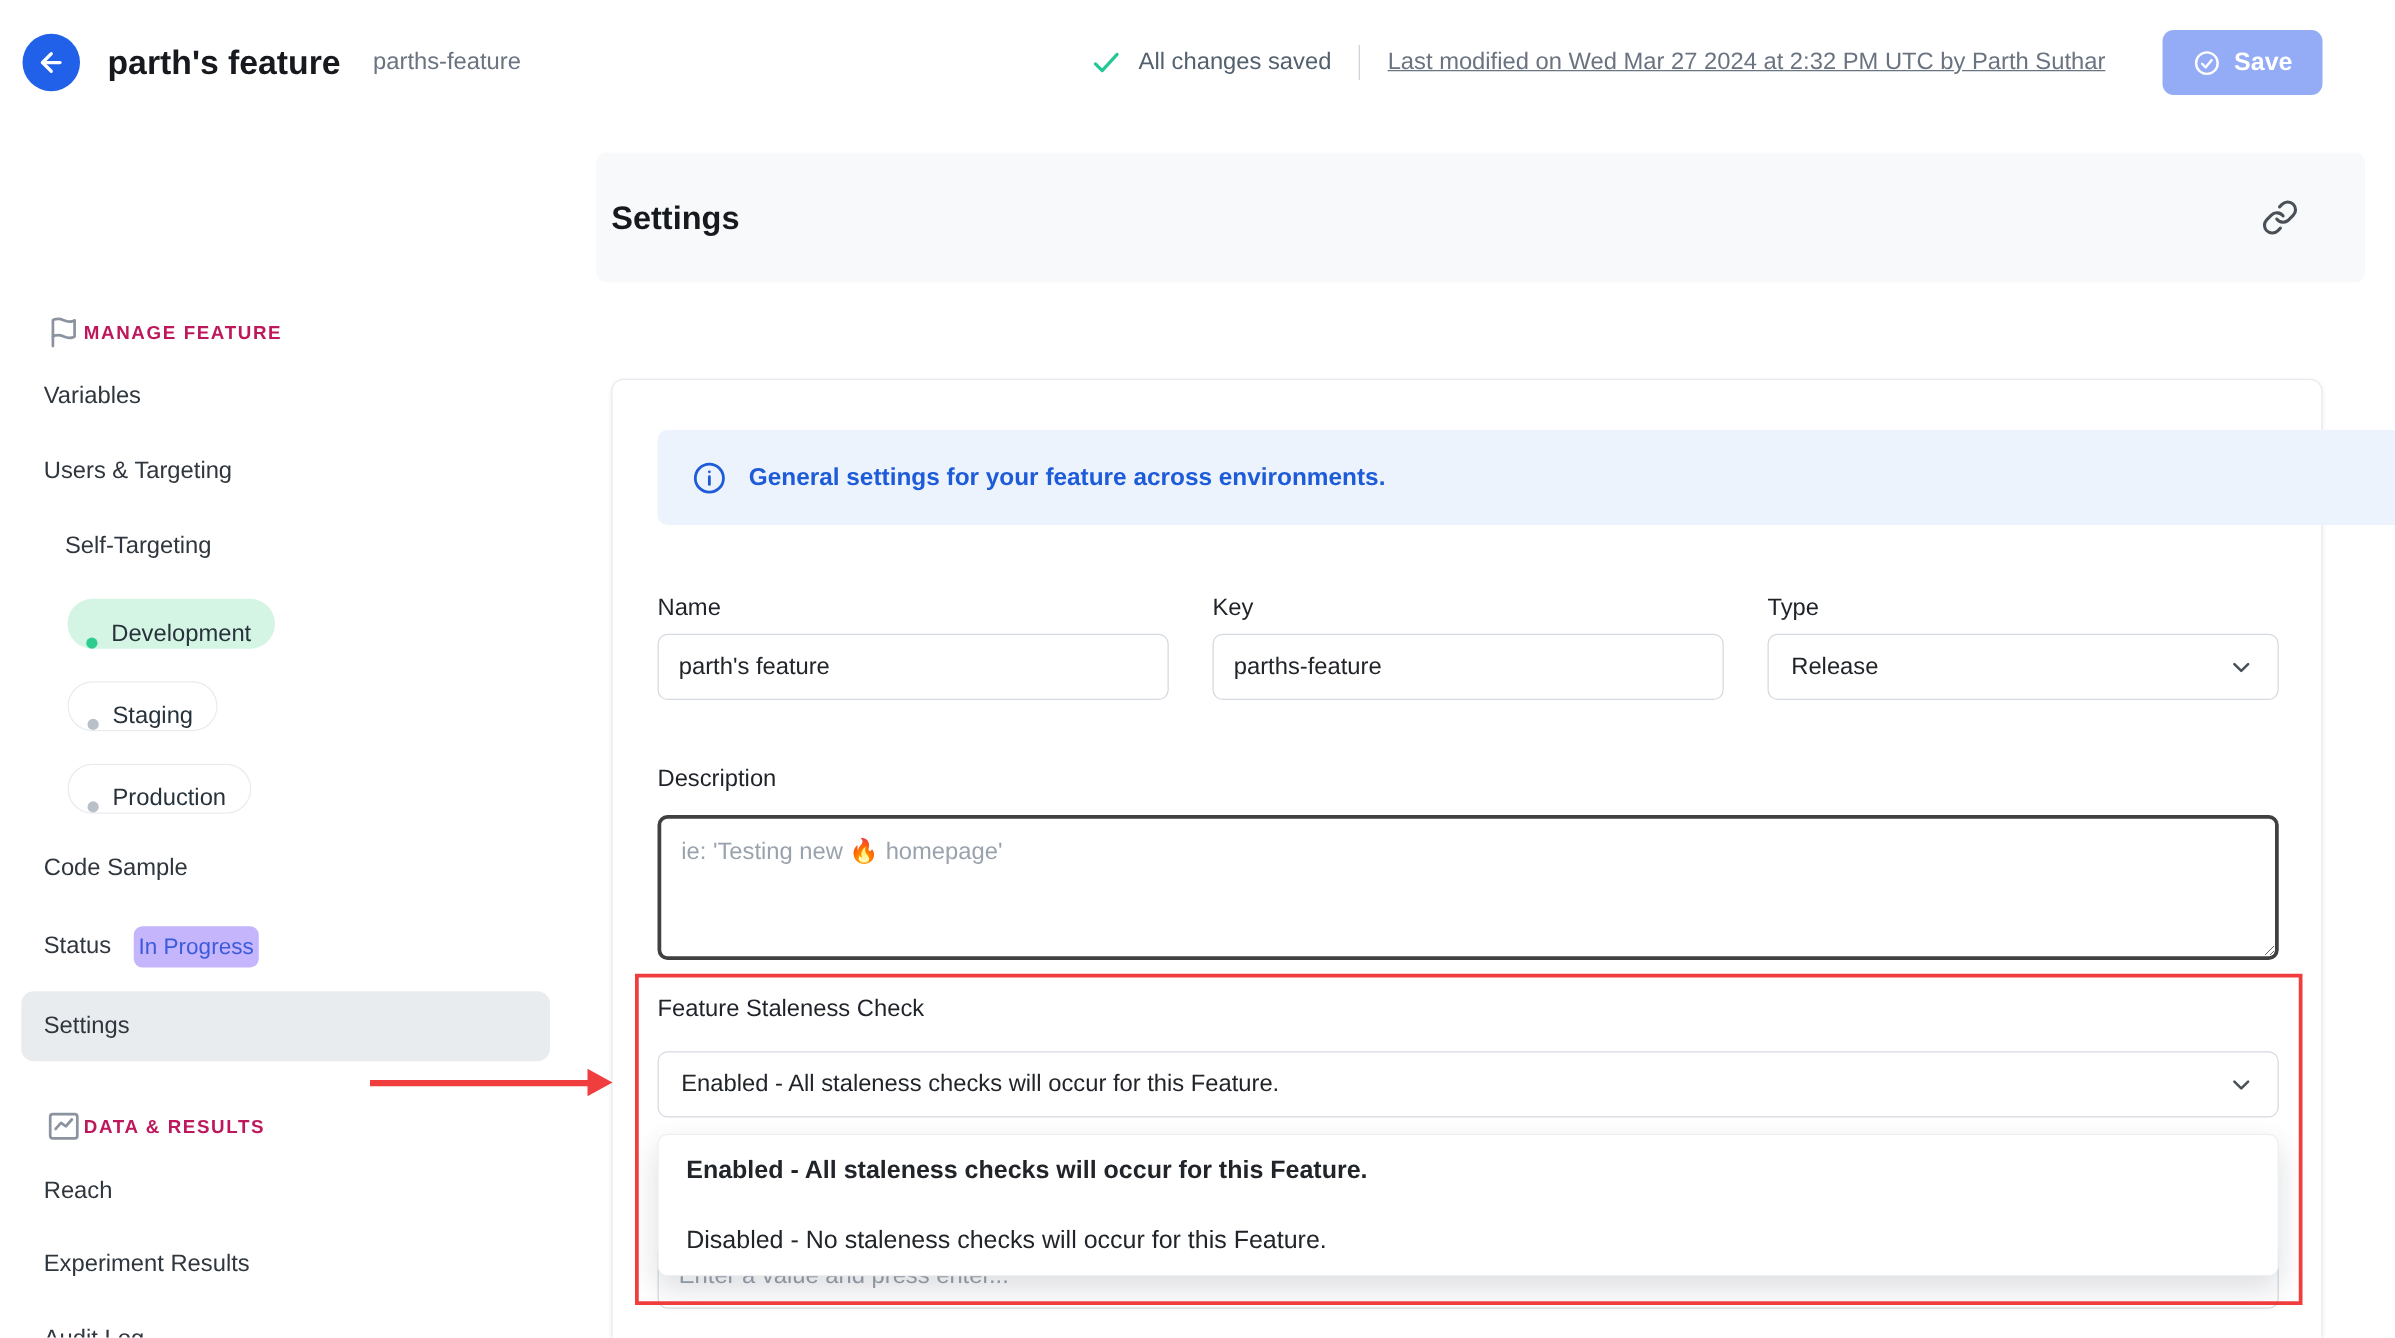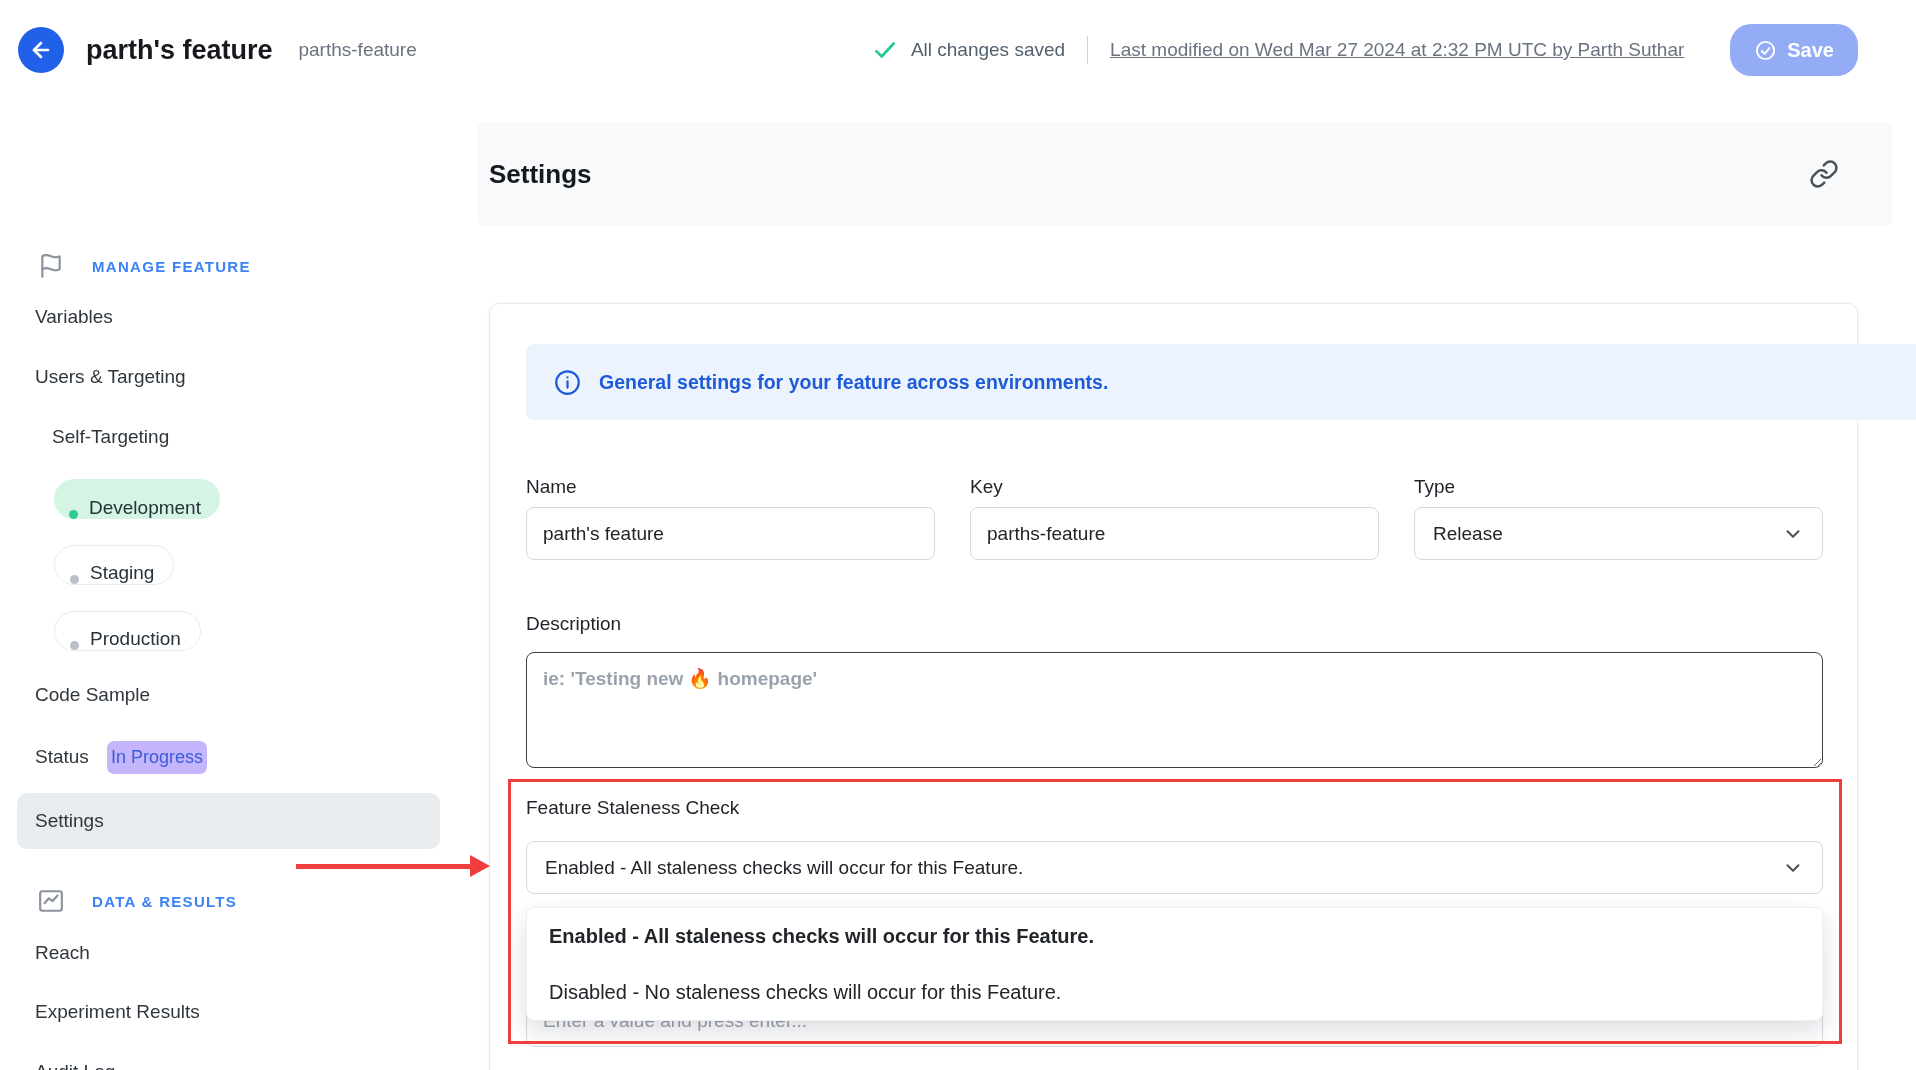--- a/index.html
+++ b/index.html
@@ -6,26 +6,26 @@
   html,body { width:1916px; height:1070px; font-family:"Liberation Sans", sans-serif; background:#ffffff; overflow:hidden; position:relative; color:#212529; }
 
   
   .header { position:absolute; top:0; left:0; width:1916px; height:100px; display:flex; align-items:center; padding:0 58px 0 18px; background:#fff; }
   .back-btn { width:46px; height:46px; border-radius:50%; background:#2160e8; display:flex; align-items:center; justify-content:center; margin-right:22px; flex:0 0 auto; cursor:pointer; border:none; }
   .hdr-title { font-size:27px; font-weight:700; color:#16191d; white-space:nowrap; }
   .hdr-key { font-size:19px; color:#6a7380; margin-left:26px; white-space:nowrap; }
   .saved-group { display:flex; align-items:center; margin-left:auto; gap:13px; color:#53606e; font-size:19px; white-space:nowrap; }
   .hdr-divider { width:1px; height:28px; background:#ced4da; margin:0 22px; }
   .modified-link { font-size:19px; color:#6a7380; text-decoration:underline; white-space:nowrap; cursor:pointer; }
-  .save-btn { margin-left:46px; background:#93acf5; color:#fff; border:none; border-radius:21px; height:52px; padding:0 24px; font-size:20px; font-weight:600; display:flex; align-items:center; gap:10px; cursor:pointer; white-space:nowrap; font-family:inherit; }
+  .save-btn { margin-left:46px; background:#93acf5; color:#fff; border:none; border-radius:9px; height:52px; padding:0 24px; font-size:20px; font-weight:600; display:flex; align-items:center; gap:10px; cursor:pointer; white-space:nowrap; font-family:inherit; }
 
   
   .sidebar { position:absolute; top:100px; left:0; width:470px; height:970px; background:#fff; }
   .srow { position:absolute; left:0; height:48px; display:flex; align-items:center; }
-  .srow.section { left:38px; gap:28px; color:#3b82f6; font-size:15px; font-weight:700; letter-spacing:1.3px; }
+  .srow.section { left:38px; gap:3px; color:#be185d; font-size:15px; font-weight:700; letter-spacing:1.3px; }
   .srow.item { left:35px; font-size:19px; color:#2f363d; cursor:pointer; }
   .srow.indent1 { left:52px; }
   .srow.pillrow { left:54px; }
   .pill { display:inline-flex; align-items:flex-end; gap:11px; height:40px; padding:0 19px 0 15px; border-radius:20px; font-size:19px; color:#27323a; cursor:pointer; }
   .pill.active { background:#d4f5e4; }
   .pill.inactive { background:#fff; border:1px solid #e9ecef; }
   .env-dot { width:9px; height:9px; border-radius:50%; }
   .dot-green { background:#2ecc8f; }
   .dot-gray { background:#b9c0c8; }
   .status-row { gap:18px; }
@@ -40,21 +40,21 @@
   .card { position:absolute; left:489px; top:303px; width:1369px; height:790px; background:#fff; border:1px solid #e7eaee; border-radius:10px; box-shadow:0 1px 4px rgba(20,20,40,.06); }
   .abs { position:absolute; }
 
   .info-banner { left:36px; top:40px; width:1397px; height:76px; background:#ecf3fd; border-radius:8px; display:flex; align-items:center; gap:18px; padding-left:28px; }
   .info-text { color:#1d5bd8; font-size:19.5px; font-weight:600; }
 
   .field-label { font-size:19px; color:#1f2329; font-weight:500; }
   .text-input { height:53px; border:1px solid #d5dae0; border-radius:8px; font-size:19px; color:#212529; padding:0 16px; font-family:inherit; background:#fff; width:100%; }
   .text-input::placeholder { color:#9aa3ad; }
   .select-box { height:53px; border:1px solid #d5dae0; border-radius:8px; background:#fff; display:flex; align-items:center; justify-content:space-between; padding:0 18px 0 18px; font-size:19px; color:#212529; cursor:pointer; }
-  .desc-area { width:1297px; height:116px; border:1px solid #404040; border-radius:8px; font-size:19px; font-family:inherit; color:#701a75; padding:14px 16px; resize:both;font-weight:bold; }
+  .desc-area { width:1297px; height:116px; border:3px solid #404040; border-radius:8px; font-size:19px; font-family:inherit; color:#701a75; padding:14px 16px; resize:both; }
   .desc-area::placeholder { color:#9aa3ad; }
 
   .dropdown { left:36px; top:603px; width:1297px; background:#fff; border:1px solid #edf0f2; border-radius:8px; box-shadow:0 10px 24px rgba(15,23,42,.14); z-index:5; overflow:hidden; }
   .dd-option { height:56px; display:flex; align-items:center; padding-left:22px; font-size:20px; color:#212529; cursor:pointer; }
   .dd-option.selected { font-weight:700; }
 
   
   .anno-rect { position:absolute; left:508px; top:779px; width:1334px; height:265px; border:3px solid #f03e3e; z-index:10; pointer-events:none; }
   .anno-arrow-line { position:absolute; left:296px; top:864px; width:176px; height:5px; background:#f03e3e; z-index:10; pointer-events:none; }
   .anno-arrow-head { position:absolute; left:470px; top:855px; width:0; height:0; border-left:20px solid #f03e3e; border-top:11px solid transparent; border-bottom:11px solid transparent; z-index:10; pointer-events:none; }

